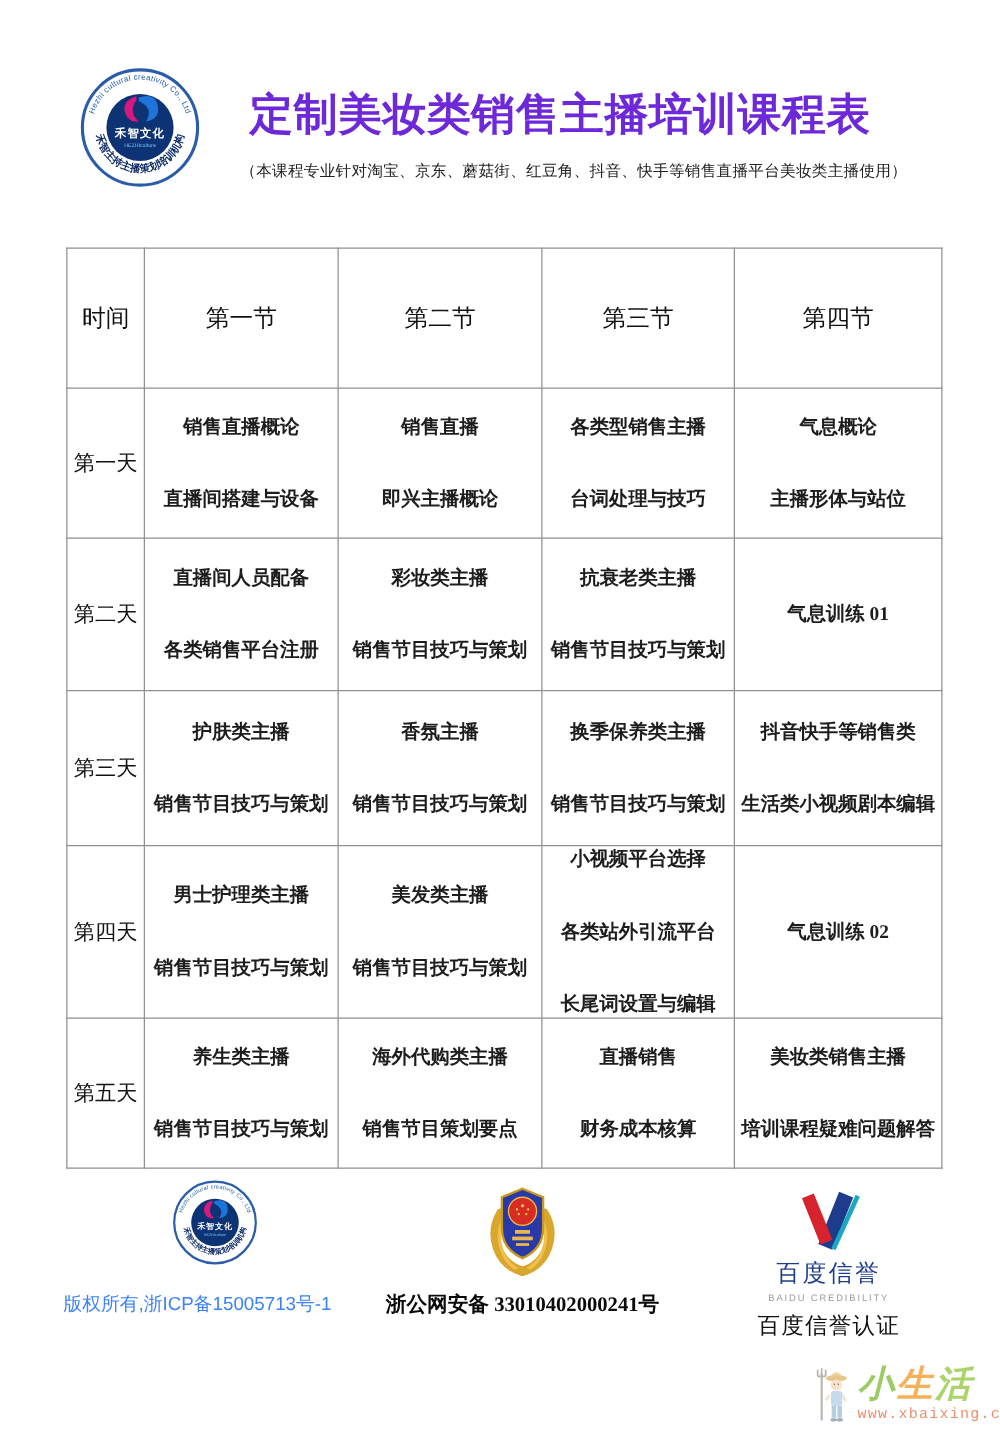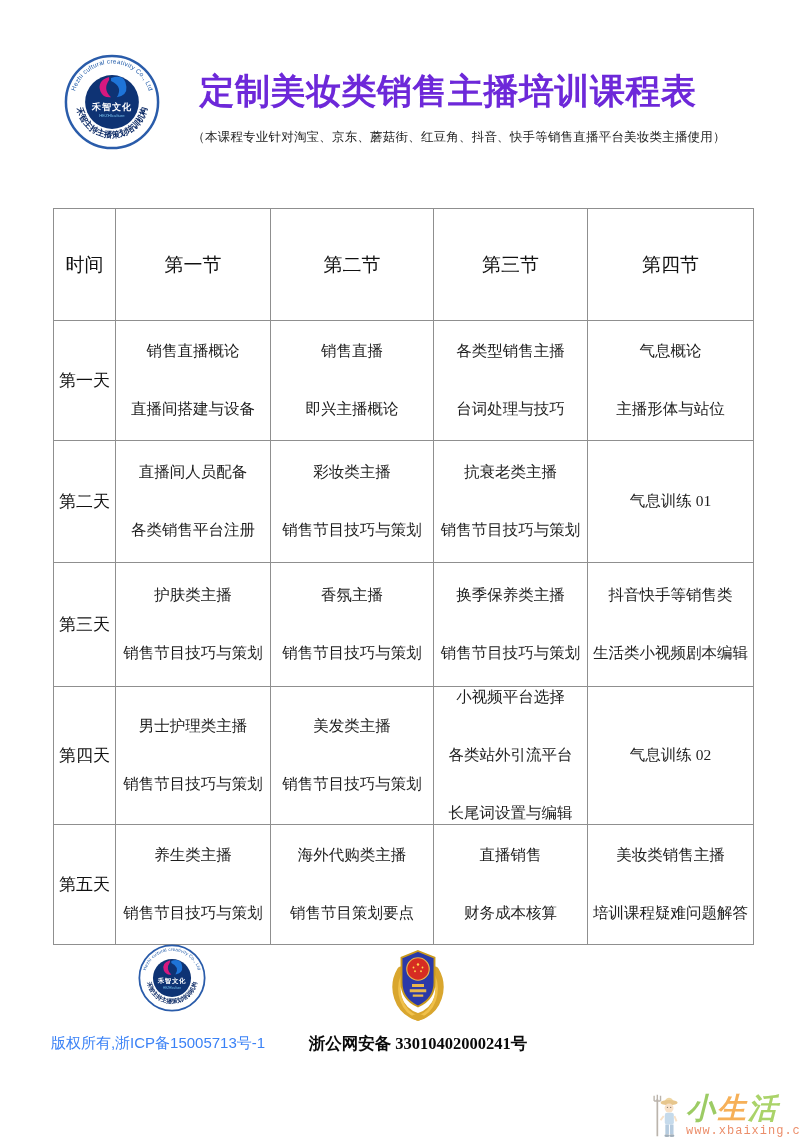--- a/index.html
+++ b/index.html
@@ -11,31 +11,31 @@
   .header-logo { position:absolute; left:64px; top:54px; width:96px; height:96px; }
   .page-title {
     position:absolute; left:186px; top:72px; width:524px; text-align:center;
     font-size:35px; font-weight:bold; color:#6d28d9; letter-spacing:0.5px; line-height:1.15;
   }
   .page-subtitle {
     position:absolute; left:159px; top:129px; width:600px; text-align:center;
     font-size:12.5px; color:#222; letter-spacing:0.2px;
   }
   
-  table.course { position:absolute; left:53px; top:208px; width:700px; border-collapse:collapse; table-layout:fixed;border-radius:25px; }
+  table.course { position:absolute; left:53px; top:198px; width:700px; border-collapse:collapse; table-layout:fixed;border-radius:25px; }
   table.course th, table.course td { border:1px solid #8f8f8f; padding:0; text-align:center; vertical-align:middle; background:#fff; font-weight:normal; }
   table.course thead tr { height:112px; }
   table.course thead th { font-size:19px; color:#111; }
   table.course tbody tr:nth-child(1){ height:120px; }
   table.course tbody tr:nth-child(2){ height:122px; }
   table.course tbody tr:nth-child(3){ height:124px; }
   table.course tbody tr:nth-child(4){ height:124px; }
   table.course tbody tr:nth-child(5){ height:120px; }
   table.course th.day { font-size:17px; color:#111; }
-  .cell { display:flex; flex-direction:column; align-items:center; justify-content:flex-start; gap:37px; font-size:15.5px; color:#1d1d1d; }
+  .cell { display:flex; flex-direction:column; align-items:center; justify-content:flex-start; gap:37px; font-size:15.5px; color:#1d1d1d;font-weight:bold; }
   .cell.lines-1 { gap:0; }
   .cell.lines-3 { }
   
   .footer-left-logo { position:absolute; left:138px; top:944px; width:68px; height:68px; }
   .copyright-text { position:absolute; left:40px; top:1034px; width:236px; text-align:center; font-size:15px; color:#3b82f6;
     font-family:"Liberation Sans","DejaVu Sans",sans-serif; }
   .police-badge { position:absolute; left:388px; top:942px; width:60px; height:84px; }
   .police-record-text { position:absolute; left:298px; top:1033px; width:240px; text-align:center; font-size:16.5px; font-weight:bold; color:#0a0a0a;
     font-family:Liberation Serif, serif; }
   .baidu-block { position:absolute; left:597px; top:952px; width:132px; text-align:center; }
@@ -266,20 +266,30 @@
     <circle cx="34" cy="30" r="1.2" fill="#ffd84d"></circle>
     <circle cx="46" cy="30" r="1.2" fill="#ffd84d"></circle>
     <circle cx="36" cy="35" r="1.2" fill="#ffd84d"></circle>
     <circle cx="44" cy="35" r="1.2" fill="#ffd84d"></circle>
     <rect x="32" y="52" width="16" height="4" fill="#e8b64c"></rect>
     <rect x="29" y="59" width="22" height="4" fill="#e8b64c"></rect>
     <rect x="33" y="66" width="14" height="3" fill="#e8b64c"></rect>
   </svg>
   <div class="police-record-text">浙公网安备 33010402000241号</div>
 
+  <div class="baidu-block">
+    <svg class="baidu-v" viewBox="0 0 60 56">
+      <line x1="45" y1="4" x2="27" y2="49" stroke="#1e3c8c" stroke-width="13"></line>
+      <line x1="55" y1="5" x2="34" y2="51" stroke="#1ba8c4" stroke-width="4"></line>
+      <line x1="12" y1="5" x2="28" y2="45" stroke="#d6232d" stroke-width="11"></line>
+    </svg>
+    <div class="baidu-name">百度信誉</div>
+    <div class="baidu-name-en">BAIDU CREDIBILITY</div>
+    <div class="baidu-cert">百度信誉认证</div>
+  </div>
 
   <div class="watermark">
     <svg class="wm-figure" viewBox="0 0 30 44">
       <line x1="5" y1="6" x2="5" y2="41" stroke="#b0a89e" stroke-width="1.6"></line>
       <path d="M2 8 L8 8 M2 8 L2 3 M5 8 L5 2 M8 8 L8 3" fill="none" stroke="#b0a89e" stroke-width="1.3"></path>
       <path d="M11 9 Q16 1 21 9 Z" fill="#eccf92"></path>
       <ellipse cx="16" cy="9.5" rx="8" ry="2.4" fill="#e3bd7a"></ellipse>
       <circle cx="16" cy="14.5" r="4.2" fill="#f7dcbf"></circle>
       <circle cx="14.5" cy="14" r="0.6" fill="#7a6a5a"></circle>
       <circle cx="17.5" cy="14" r="0.6" fill="#7a6a5a"></circle>

